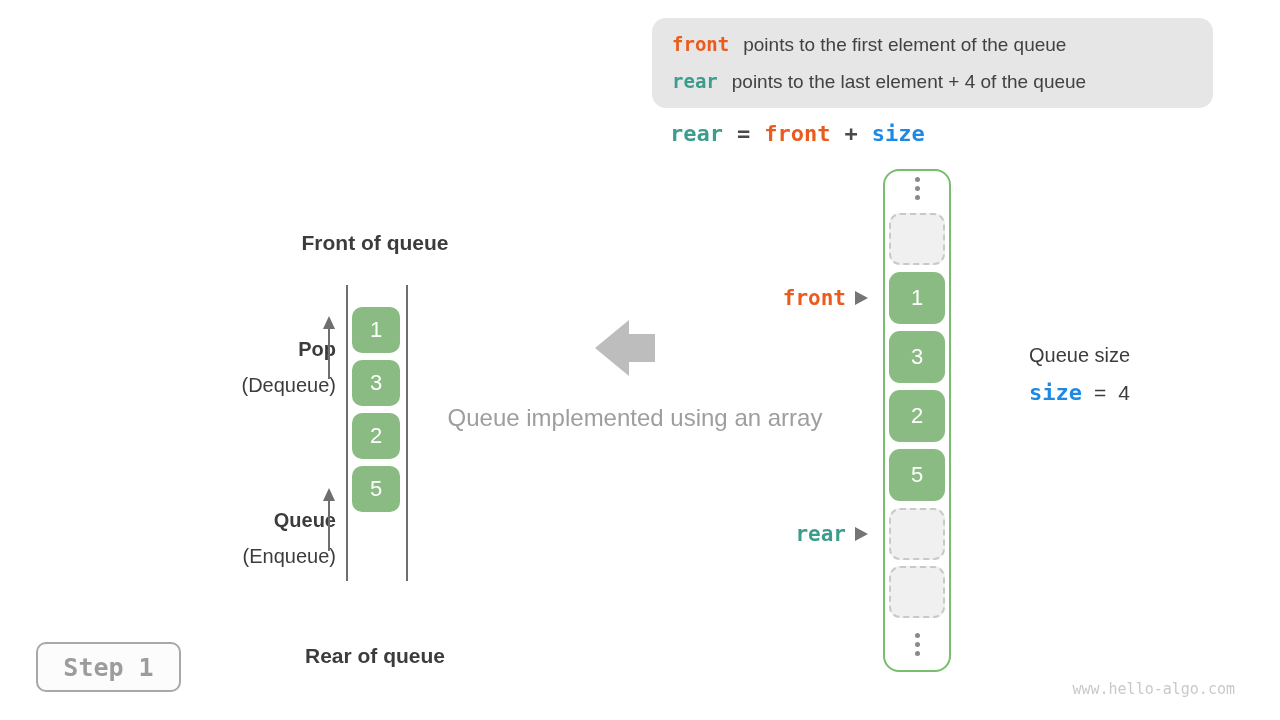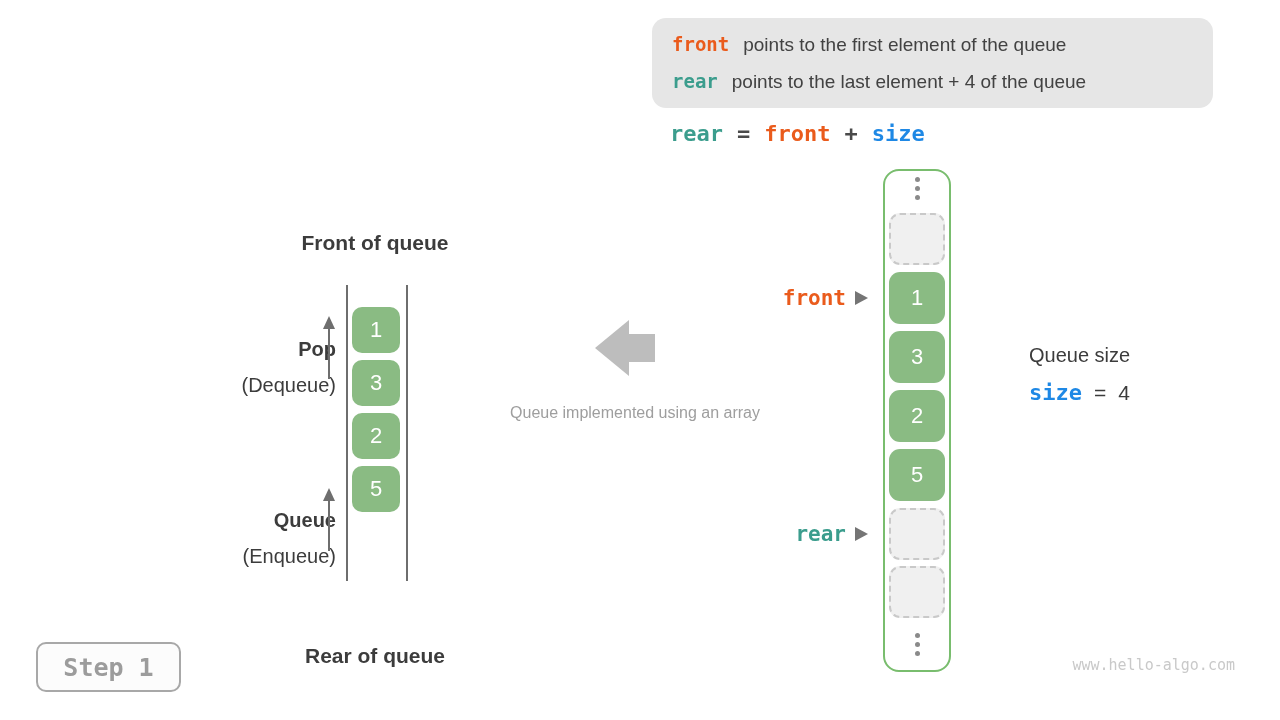--- a/index.html
+++ b/index.html
@@ -43,21 +43,21 @@
   .op-main{font-weight:700;font-size:20px;color:#3c3c3c;line-height:24px;}
   .op-sub{font-size:20px;color:#3c3c3c;line-height:24px;margin-top:12px;}
   .pop-label{top:337px;}
   .push-label{top:508px;}
   .v-arrow{position:absolute;left:320px;}
   .pop-arrow{top:315px;}
   .push-arrow{top:487px;}
 
   
   .big-arrow{position:absolute;left:595px;top:320px;}
-  .mid-caption{position:absolute;left:430px;top:404px;width:410px;text-align:center;font-size:16px;color:#9e9e9e;}
+  .mid-caption{position:absolute;left:430px;top:404px;width:410px;text-align:center;font-size:24px;color:#9e9e9e;}
 
   
   .right-container{
     position:absolute;left:883px;top:169px;width:68px;height:503px;box-sizing:border-box;
     border:2px solid #79BD6E;border-radius:16px;background:#fff;
   }
   .dots{display:flex;flex-direction:column;align-items:center;gap:4px;}
   .dots i{width:5px;height:5px;border-radius:50%;background:#8a8a8a;}
   .rcell{
     position:absolute;width:56px;height:52px;border-radius:11px;box-sizing:border-box;
@@ -82,21 +82,21 @@
   .size-eq,.size-val{font-size:21px;color:#3c3c3c;}
 
   
   .step-badge{
     position:absolute;left:36px;top:642px;width:145px;height:50px;box-sizing:border-box;
     border:2px solid #a8a8a8;border-radius:10px;background:#fcfcfc;
     display:flex;align-items:center;justify-content:center;
     font-family:"DejaVu Sans Mono",monospace;font-weight:700;font-size:25px;color:#9c9c9c;
   }
   .watermark{
-    position:absolute;left:1035px;top:656px;width:200px;text-align:right;
+    position:absolute;left:1035px;top:680px;width:200px;text-align:right;
     font-family:"DejaVu Sans Mono",monospace;font-size:15px;color:#c9c9c9;
   }
 </style>
 </head>
 <body>
 
 <div class="canvas">
 
   <div class="legend-box" style="background: rgb(230, 230, 230);">
     <div class="legend-line">

